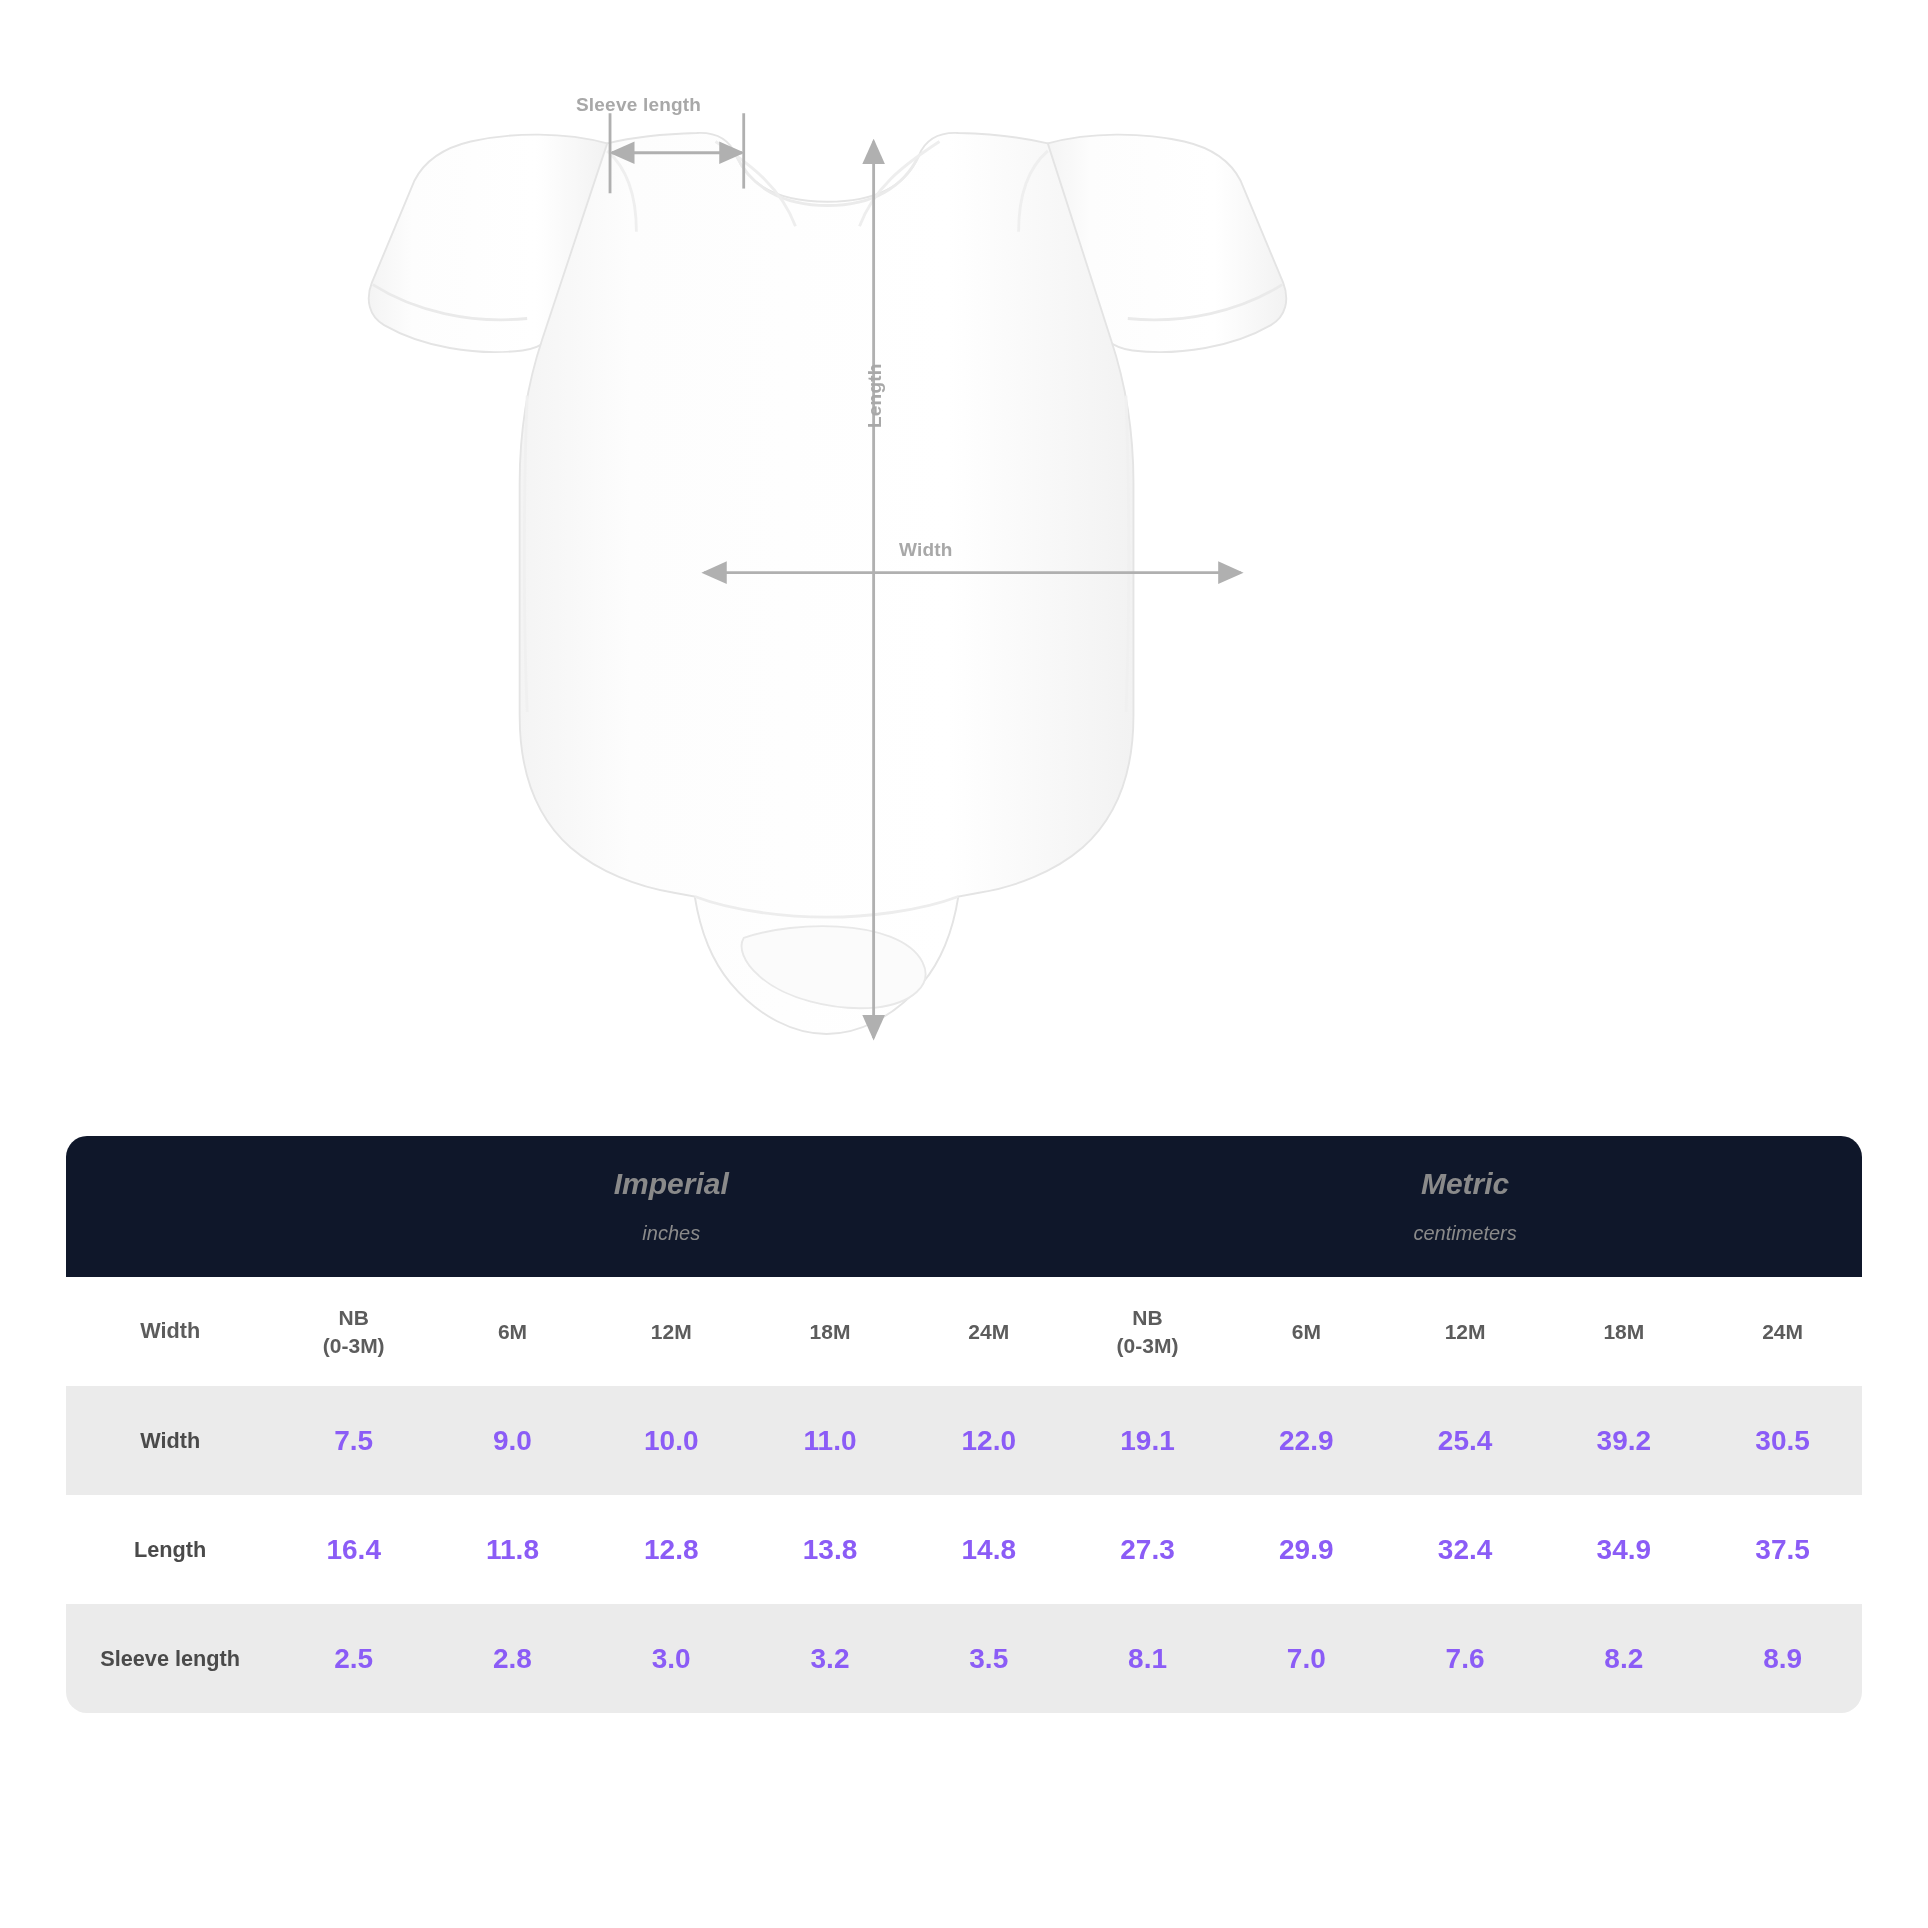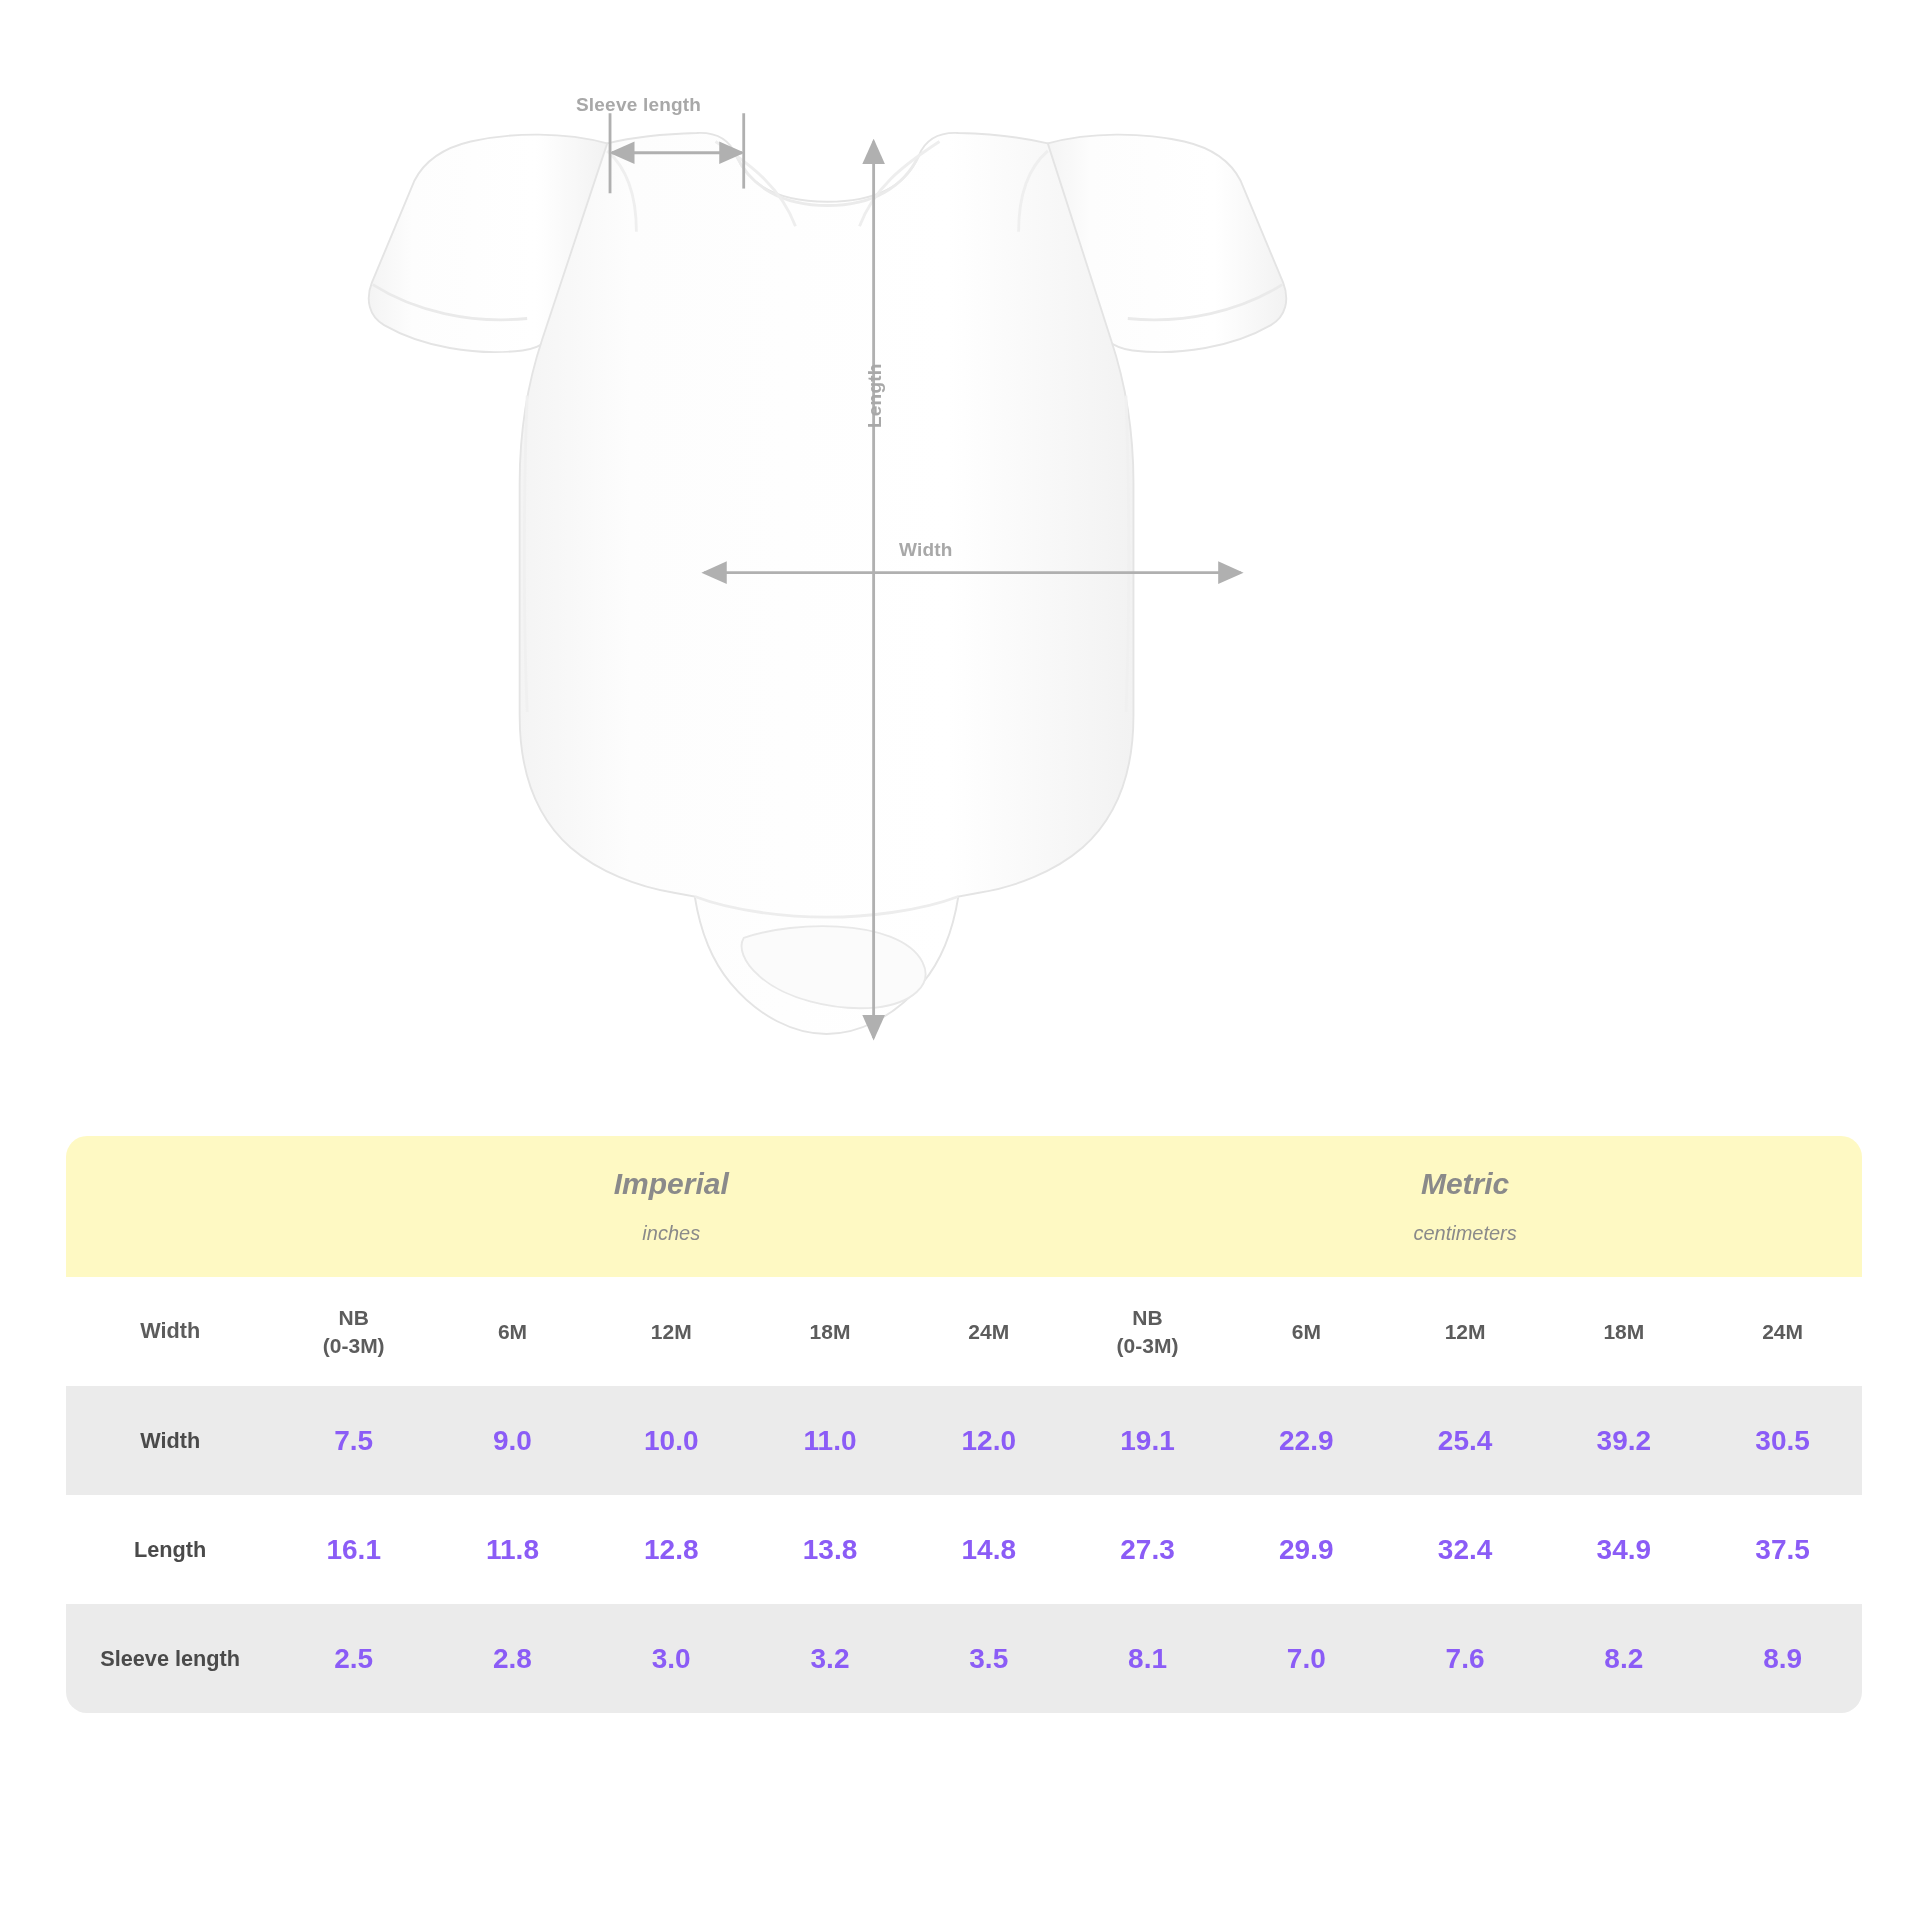--- a/index.html
+++ b/index.html
@@ -75,21 +75,21 @@
     table-layout: fixed;
     font-size: 21px;
   }
   table.size-table td, table.size-table th {
     text-align: center;
     vertical-align: middle;
     border: none;
     padding: 0;
   }
   .unit-row td {
-    background: #fef9c3;
+    background: #0f172a;
     height: 141px;
   }
   .unit-name {
     font-size: 30px;
     font-style: italic;
     font-weight: bold;
     color: #8a8a8a;
     line-height: 1.25;
   }
   .unit-sub {
@@ -314,21 +314,21 @@
           <td class="vline">12.0</td>
           <td class="vline">19.1</td>
           <td class="vline">22.9</td>
           <td class="vline">25.4</td>
           <td class="vline">39.2</td>
           <td class="vline">30.5</td>
         </tr>
 
         <tr class="data-row plain">
           <td class="rowhead">Length</td>
-          <td class="vline">16.1</td>
+          <td class="vline">16.4</td>
           <td class="vline">11.8</td>
           <td class="vline">12.8</td>
           <td class="vline">13.8</td>
           <td class="vline">14.8</td>
           <td class="vline">27.3</td>
           <td class="vline">29.9</td>
           <td class="vline">32.4</td>
           <td class="vline">34.9</td>
           <td class="vline">37.5</td>
         </tr>

